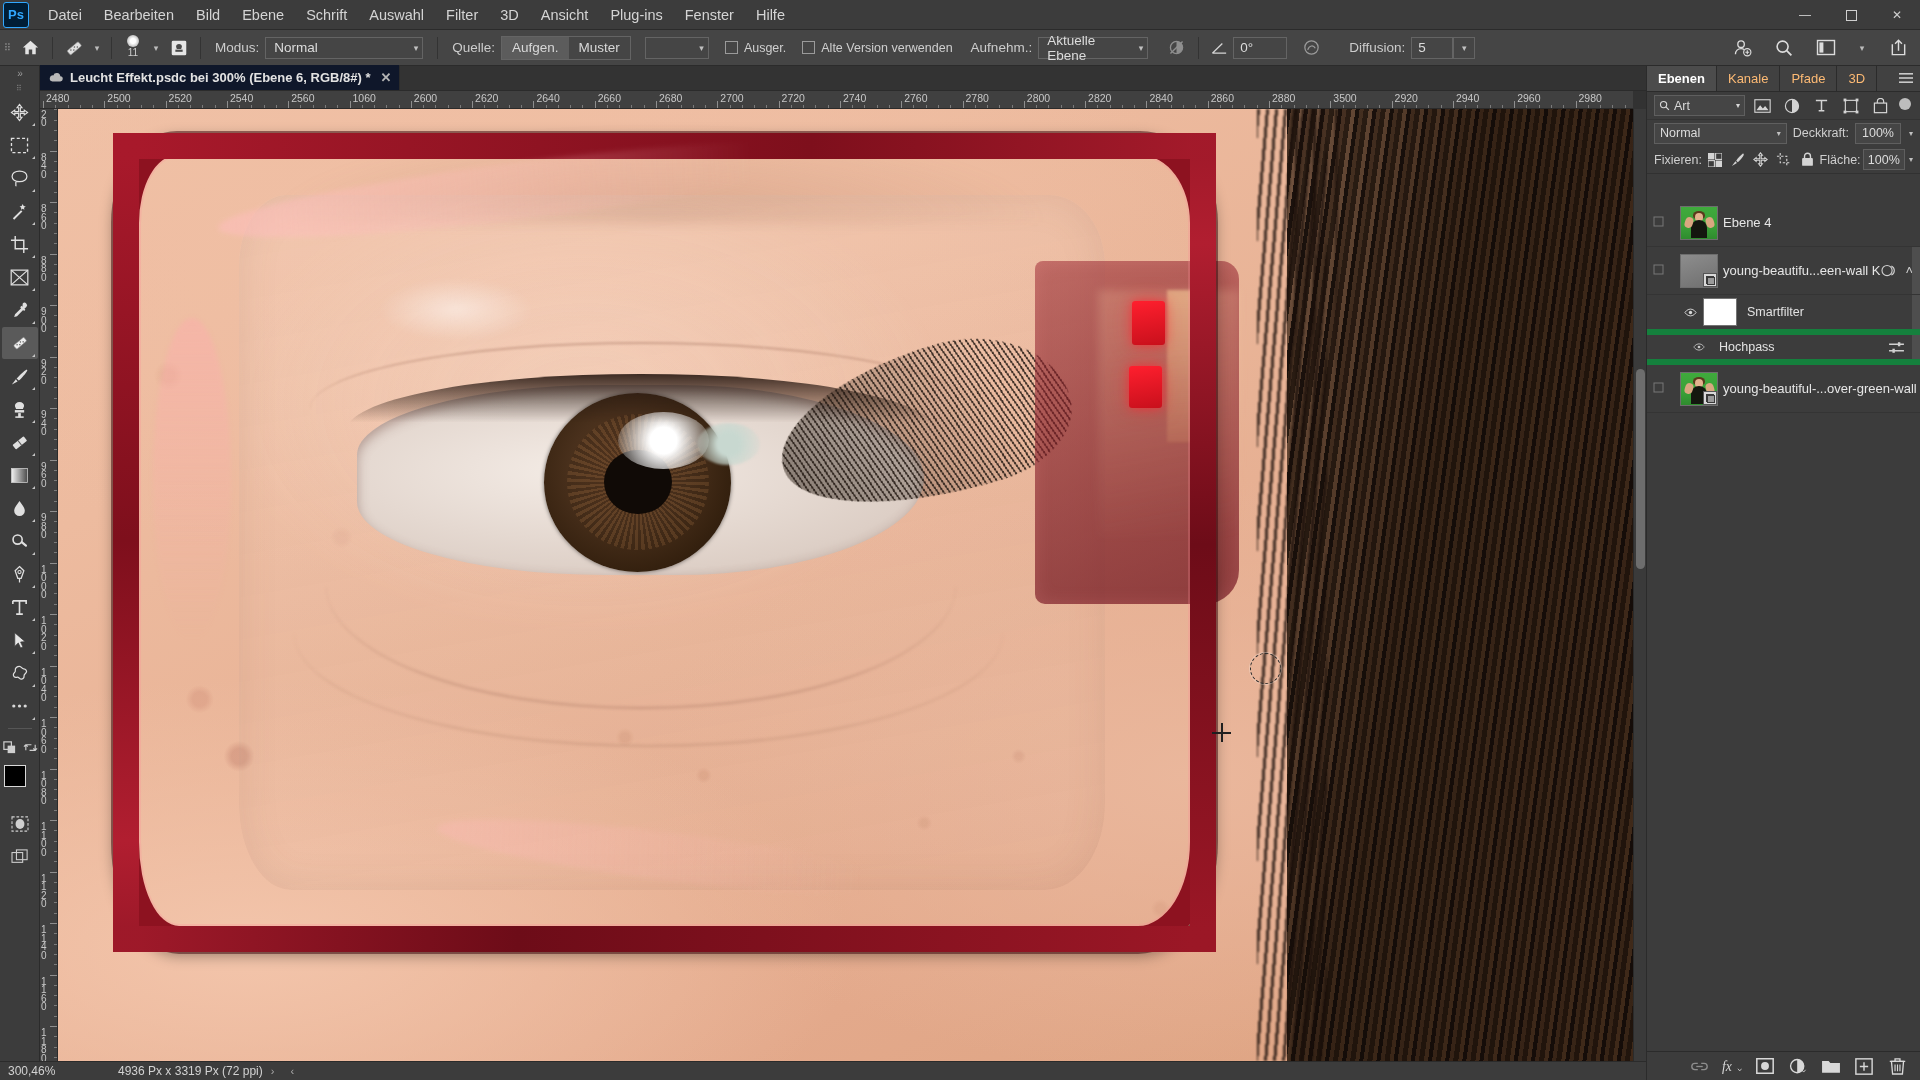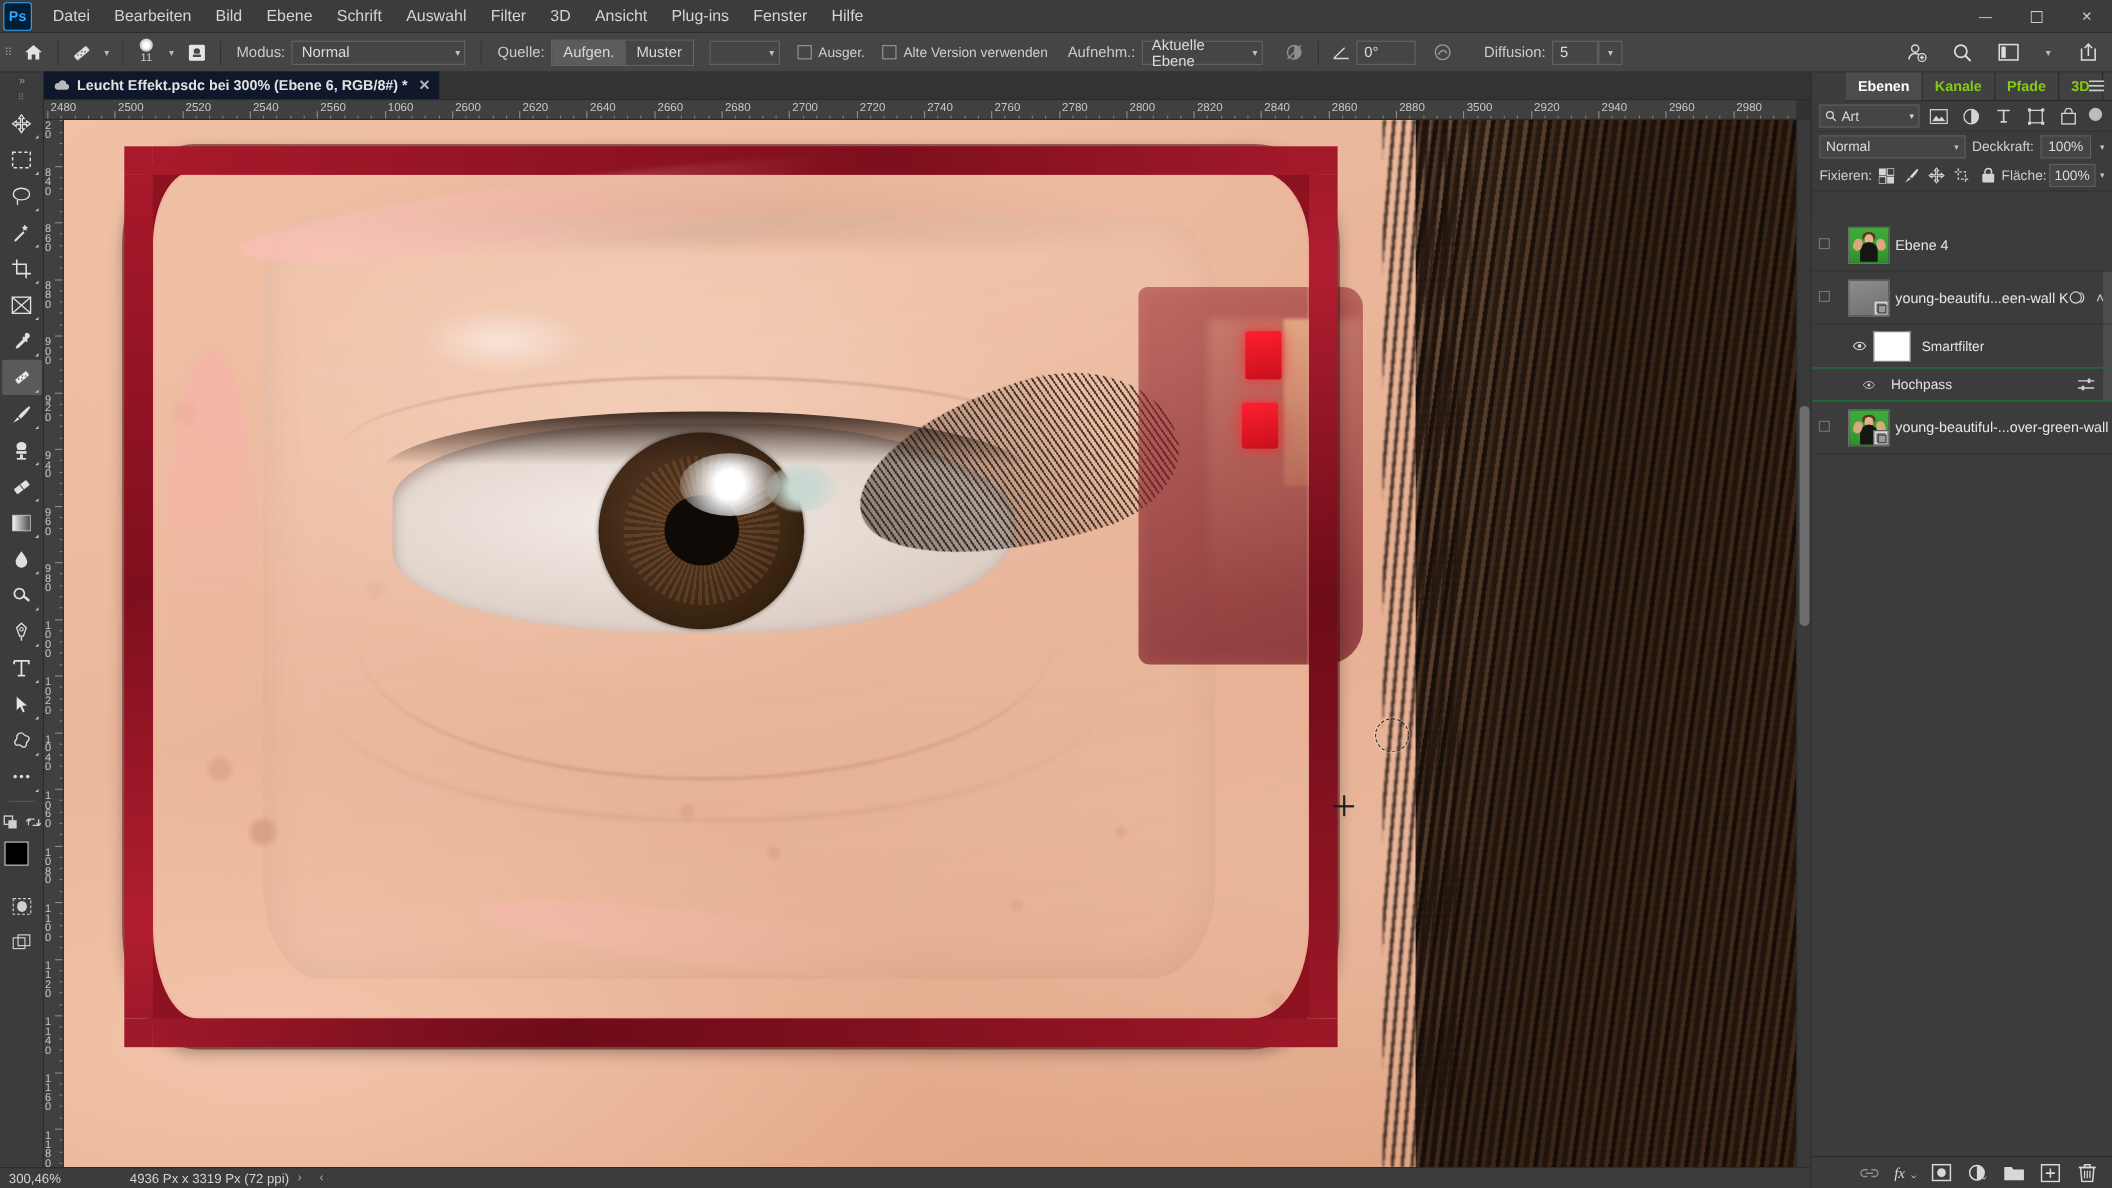--- a/index.html
+++ b/index.html
@@ -367,26 +367,25 @@
   .sb-info { padding-left: 10px; }
   .sb-arrow { padding: 0 8px; color: #a9a9a9; font-size: 11px; }
 
   
   .rightpanel {
     position: absolute; top: 66px; right: 0; width: 274px; height: 1014px;
     background: #3c3c3c; border-left: 1px solid #2b2b2b;
   }
   .panel-tabs {
     height: 26px; background: #414141; display: flex; align-items: stretch;
-    border-bottom: 1px solid #2b2b2b; position: relative; margin-left: 31px;
+    border-bottom: 1px solid #2b2b2b; position: relative;
   }
   .ptab {
-    padding: 0 11px; display: flex; align-items: center; font-size: 13px; color: #84cc16;
+    padding: 0 11px; display: flex; align-items: center; font-size: 13px; color: #fdba74;
     border-right: 1px solid #2b2b2b;
-    font-weight: bold;
   }
   .ptab.active { background: #4c4c4c; color: #ffffff; font-weight: bold; }
   .ptab-menu { position: absolute; right: 7px; top: 7px; color: #c9c9c9; }
   .panel-row {
     height: 28px; display: flex; align-items: center; padding: 0 7px; gap: 5px;
     border-bottom: 1px solid #333;
   }
   .filter-select {
     width: 92px; height: 21px; background: #454545; border: 1px solid #5f5f5f;
     display: flex; align-items: center; padding: 0 4px; font-size: 12.5px; color: #d8d8d8; gap: 4px;
@@ -456,21 +455,21 @@
   }
   .smart-badge::before { content:''; position:absolute; left:2px; top:2px; width:6px;height:6px;
     border:1px solid #3a3a3a; background:#f2f2f2;}
   .smart-badge::after { content:''; position:absolute; right:1px; bottom:1px; width:6px;height:6px;
     border:1px solid #3a3a3a; background:#9a9a9a;}
   .lname { font-size: 13px; color: #e6e6e6; flex: 1; white-space: nowrap; overflow: hidden; }
   .lrow-right { display: flex; align-items: center; gap: 7px; padding-right: 8px; }
 
   .sub-row {
     height: 40px; display: flex; align-items: center; position: relative;
-    border-bottom: 1px solid #15803d;
+    border-bottom: 6px solid #15803d;
   }
   .sub-row.sf { padding-left: 30px; }
   .sub-row.hp { padding-left: 40px; height: 30px; }
   .sf-thumb { width: 34px; height: 28px; background: #ffffff; border: 1px solid #747474; }
   .sub-name { font-size: 12.5px; color: #e2e2e2; margin-left: 10px; }
   .sub-name.hp { font-size: 12.5px; margin-left: 8px; }
   .eye-small { width: 13px; height: 9px; }
   .scroll-tab {
     position: absolute; right: 0; top: 0; width: 9px; height: 100%;
     background: #4e4e4e;

